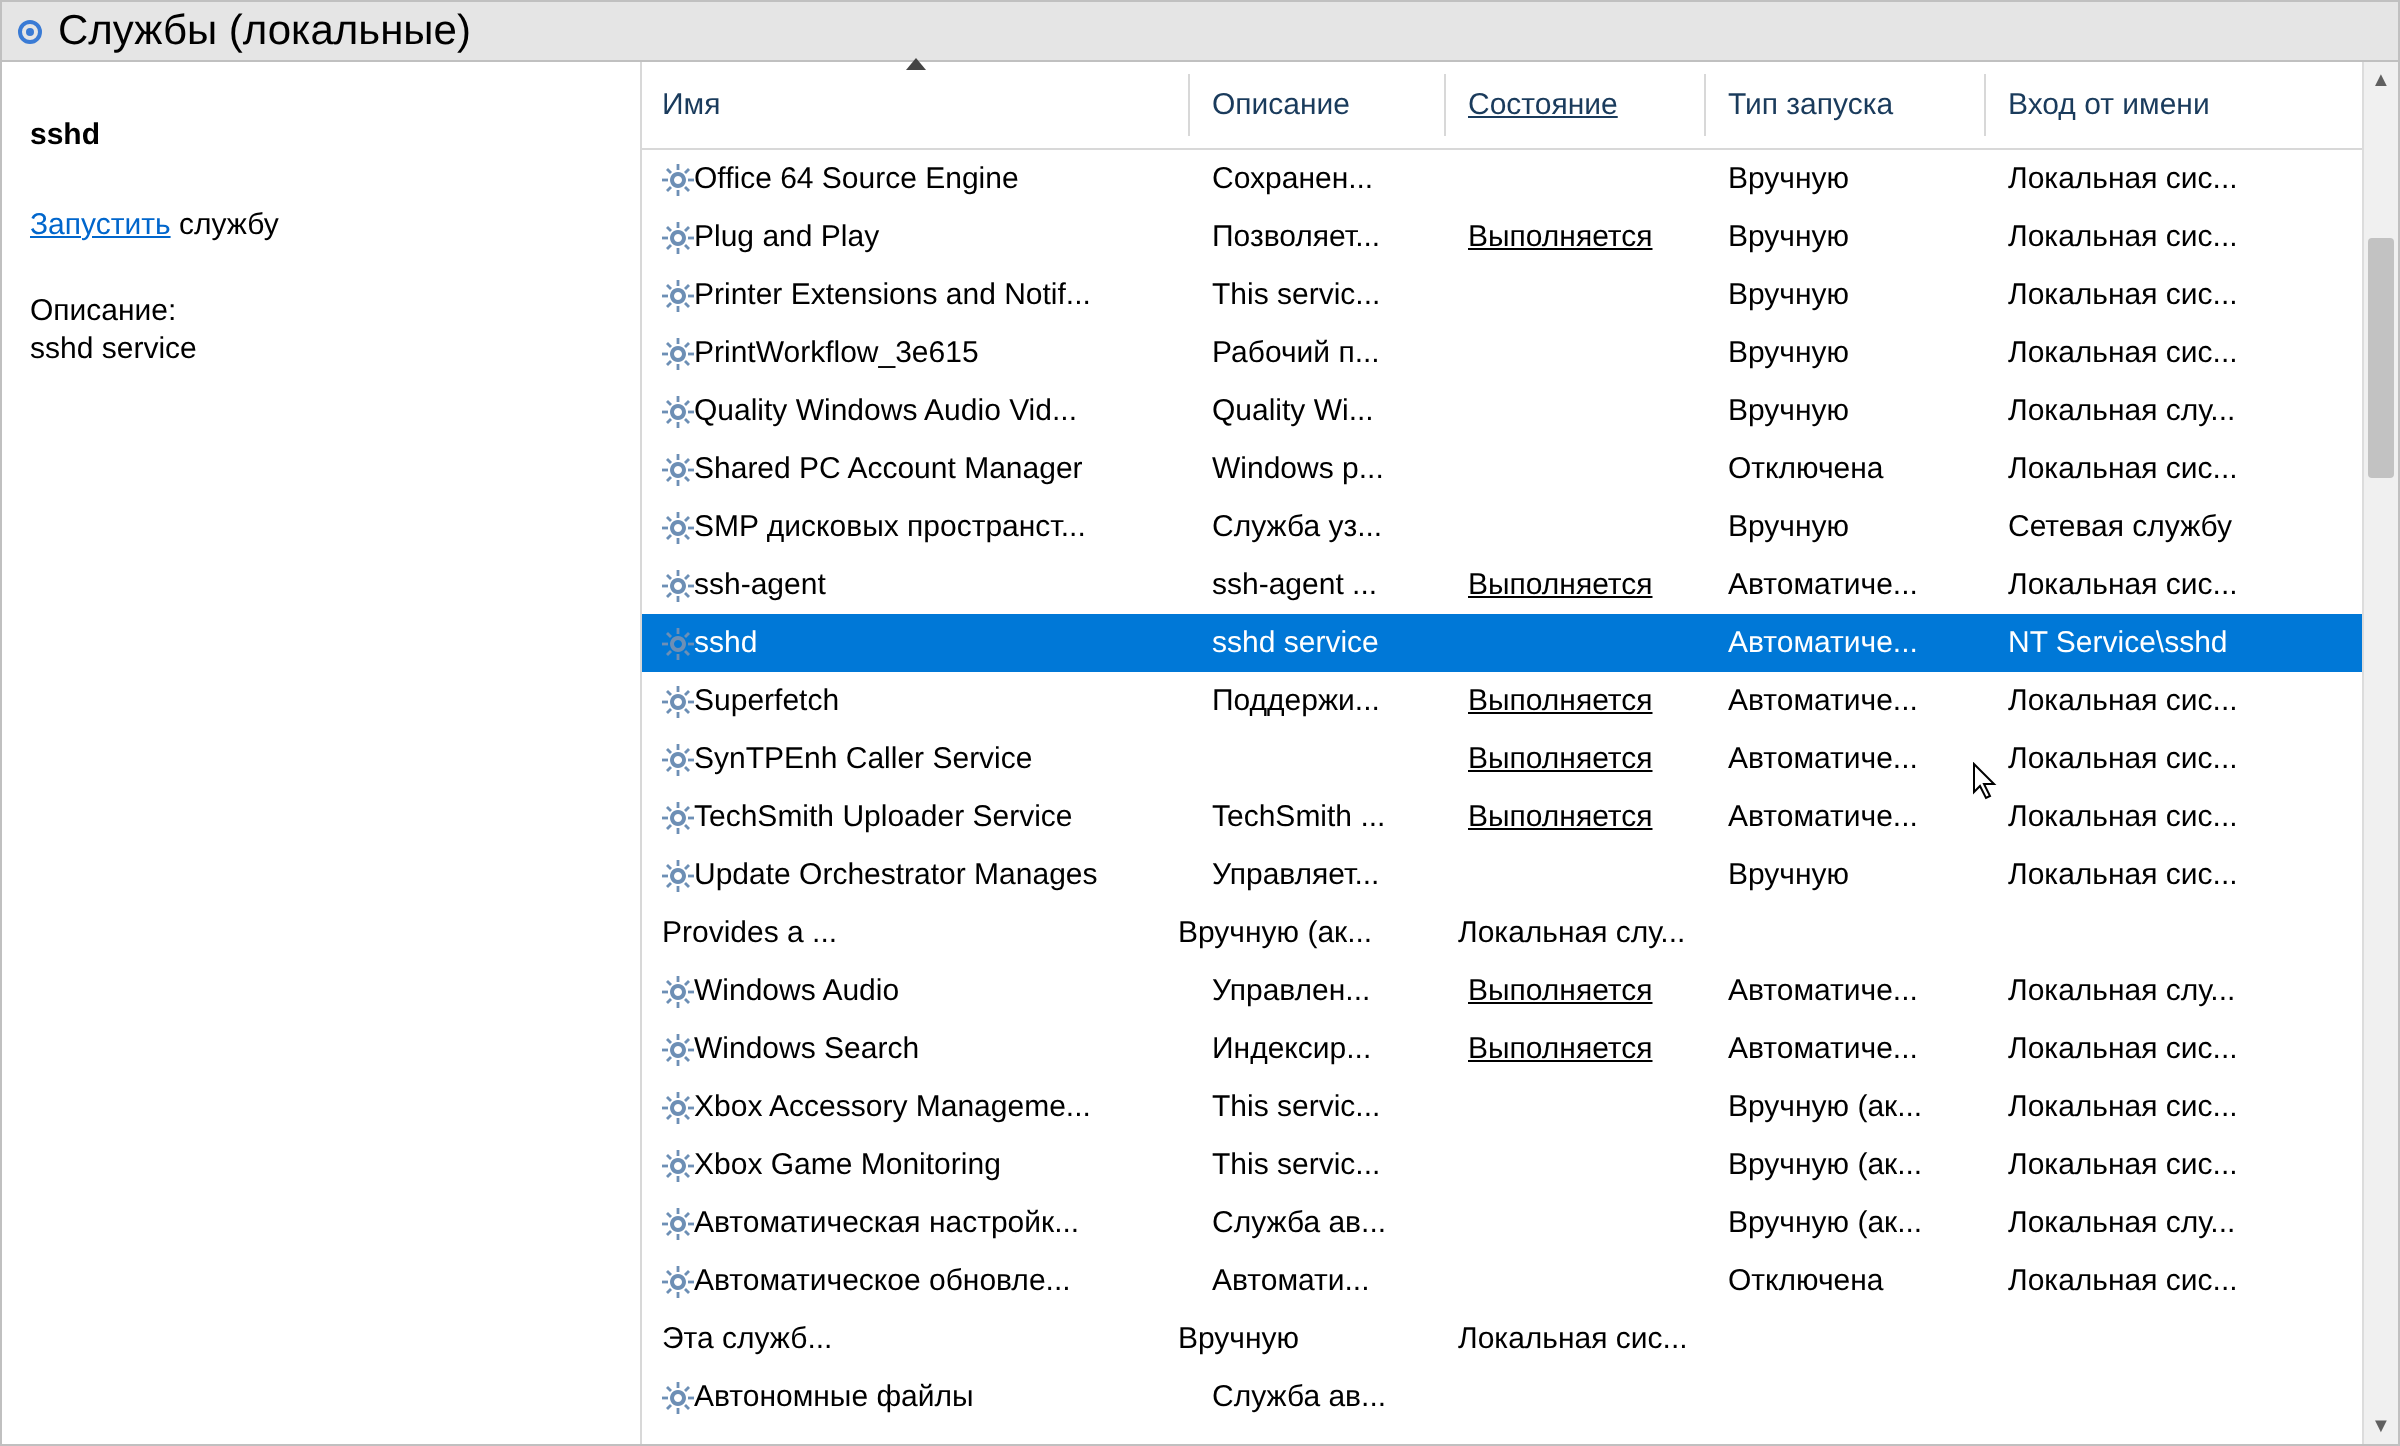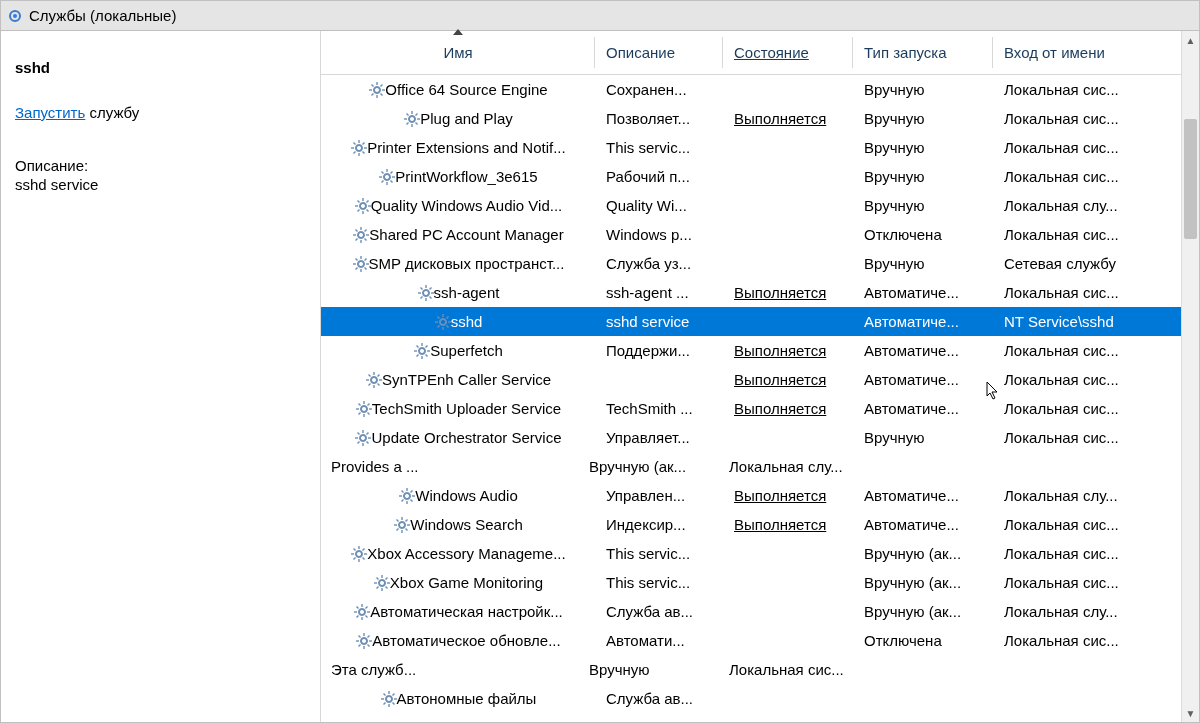--- a/index.html
+++ b/index.html
@@ -16,32 +16,32 @@
   }
   .titlebar {
     background: #e5e5e5;
     border-bottom: 1px solid #c0c0c0;
     height: 30px;
     display: flex;
     align-items: center;
     padding: 0 6px;
   }
   .titlebar .icon { margin-right: 6px; display:flex; }
-  .titlebar .title { font-size: 15px; }
+  .titlebar .title { font-size: 21px; }
   .content {
     display: flex;
     height: calc(100% - 30px);
   }
   .detail-pane {
     width: 320px;
     border-right: 1px solid #d8d8d8;
     padding: 28px 14px 0 14px;
   }
   .detail-pane .svc-name { font-weight: 600; margin-bottom: 28px; }
-  .detail-pane .action-line { margin-bottom: 36px; }
+  .detail-pane .action-line { margin-bottom: 26px; }
   .detail-pane .action-line a { color: #0066cc; text-decoration: underline; }
   .detail-pane .desc-label { margin-bottom: 2px; }
   .list-pane {
     flex: 1;
     display: flex;
     flex-direction: column;
     position: relative;
   }
   .header-row {
     display: flex;
@@ -52,21 +52,21 @@
     font-weight: 400;
   }
   .header-row .col { padding: 0 10px; position: relative; height:100%; display:flex; align-items:center; border-right:1px solid transparent;}
   .header-row .col:not(:last-child)::after{
     content:""; position:absolute; right:0; top:6px; bottom:6px; width:1px; background:#d8d8d8;
   }
   .sort-arrow {
     position:absolute; top:-2px; left:50%; transform:translateX(-50%);
     width:0;height:0;border-left:5px solid transparent;border-right:5px solid transparent;border-bottom:6px solid #444;
   }
-  .col-name  { width: 275px; justify-content: center; }
+  .col-name  { width: 275px; }
   .col-desc  { width: 128px; }
   .col-state { width: 130px; text-decoration: underline; }
   .col-start { width: 140px; }
   .col-logon { width: 155px; }
   .rows {
     flex:1;
     overflow:hidden;
   }
   .row {
     display:flex;
@@ -423,21 +423,21 @@
                   <line x1="8" y1="13" x2="8" y2="16"></line>
                   <line x1="0" y1="8" x2="3" y2="8"></line>
                   <line x1="13" y1="8" x2="16" y2="8"></line>
                   <line x1="2.5" y1="2.5" x2="4.5" y2="4.5"></line>
                   <line x1="11.5" y1="11.5" x2="13.5" y2="13.5"></line>
                   <line x1="2.5" y1="13.5" x2="4.5" y2="11.5"></line>
                   <line x1="11.5" y1="4.5" x2="13.5" y2="2.5"></line>
                 </g>
               </svg>
             </span>
-            <span>Update Orchestrator Service</span>
+            <span>Update Orchestrator Manages</span>
           </div>
           <div class="col col-desc">Управляет...</div>
           <div class="col col-state"></div>
           <div class="col col-start">Вручную</div>
           <div class="col col-logon">Локальная сис...</div>
         </div>
         <div class="row">
           <div class="col col-desc">Provides a ...</div>
           <div class="col col-state"></div>
           <div class="col col-start">Вручную (ак...</div>

